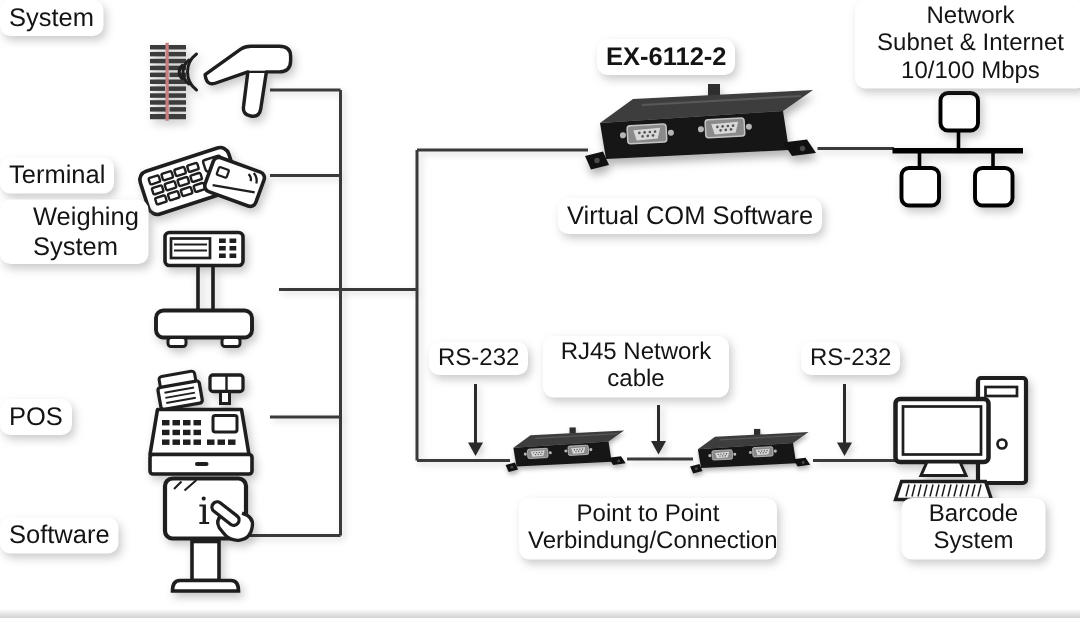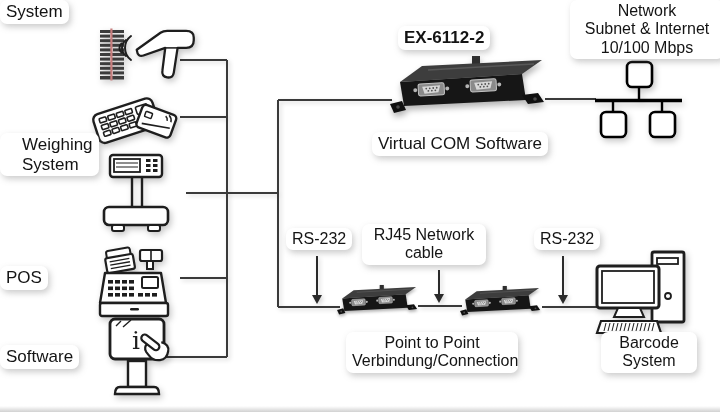--- a/index.html
+++ b/index.html
@@ -255,20 +255,21 @@
       <rect x="602" y="271" width="52" height="32" fill="#fff" stroke="#1e1e1e" stroke-width="1.8"></rect>
       <polygon points="618,308 640,308 644,317 614,317" fill="#fff" stroke="#1e1e1e" stroke-width="2"></polygon>
       <polygon points="601,321 657,321 661,333 597,333" fill="#fff" stroke="#1e1e1e" stroke-width="2.2"></polygon>
       <path d="M606,323 l-2,8 M610,323 l-2,8 M614,323 l-2,8 M618,323 l-2,8 M622,323 l-2,8
                M626,323 l-2,8 M630,323 l-2,8 M634,323 l-2,8 M638,323 l-2,8 M642,323 l-2,8
                M646,323 l-2,8 M650,323 l-2,8 M654,323 l-2,8" stroke="#1e1e1e" stroke-width="1"></path>
     </g>
   </svg>
 
   <div class="label" style="left:0;top:48;">System</div>
+  <div class="label" style="left:0;top:105px;">Terminal</div>
   <div class="label" style="left:0;top:133px;padding-left:22px;">Weighing
 System</div>
   <div class="label" style="left:0;top:266px;">POS</div>
   <div class="label" style="left:0;top:345px;">Software</div>
 
   <div class="label bold" style="left:398px;top:26px;">EX-6112-2</div>
   <div class="label" style="left:372px;top:132px;">Virtual COM Software</div>
 
   <div class="label sm center" style="left:570px;top:0;width:142px;">Network
 Subnet &amp; Internet

